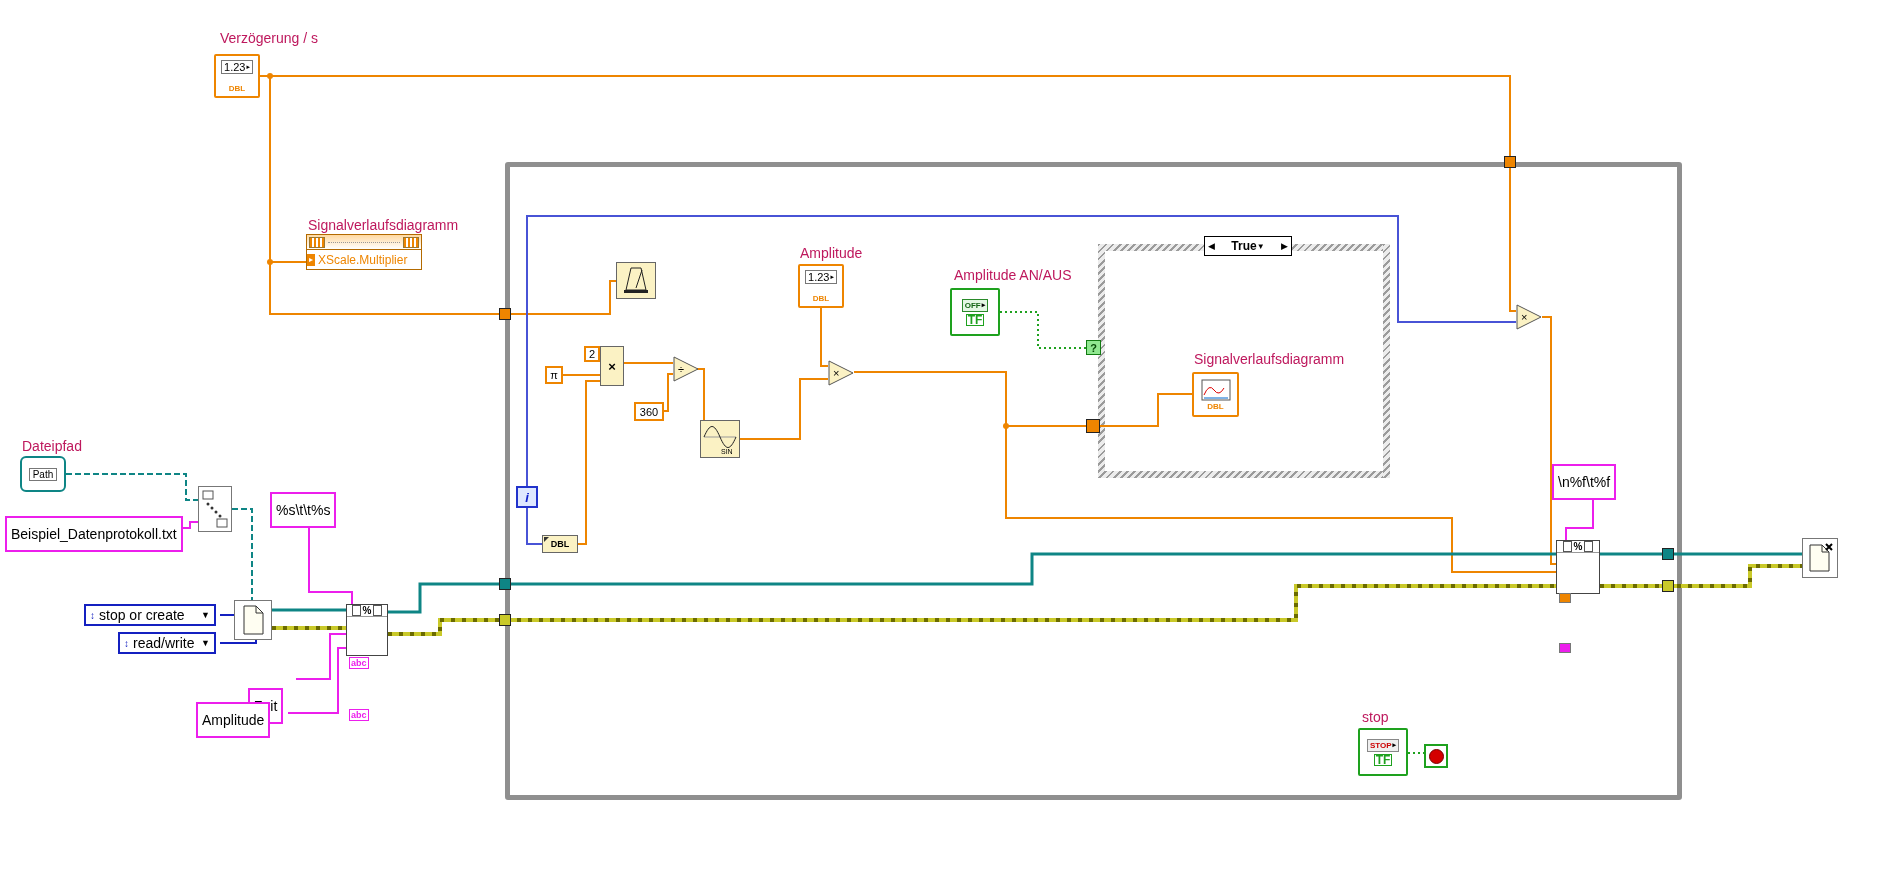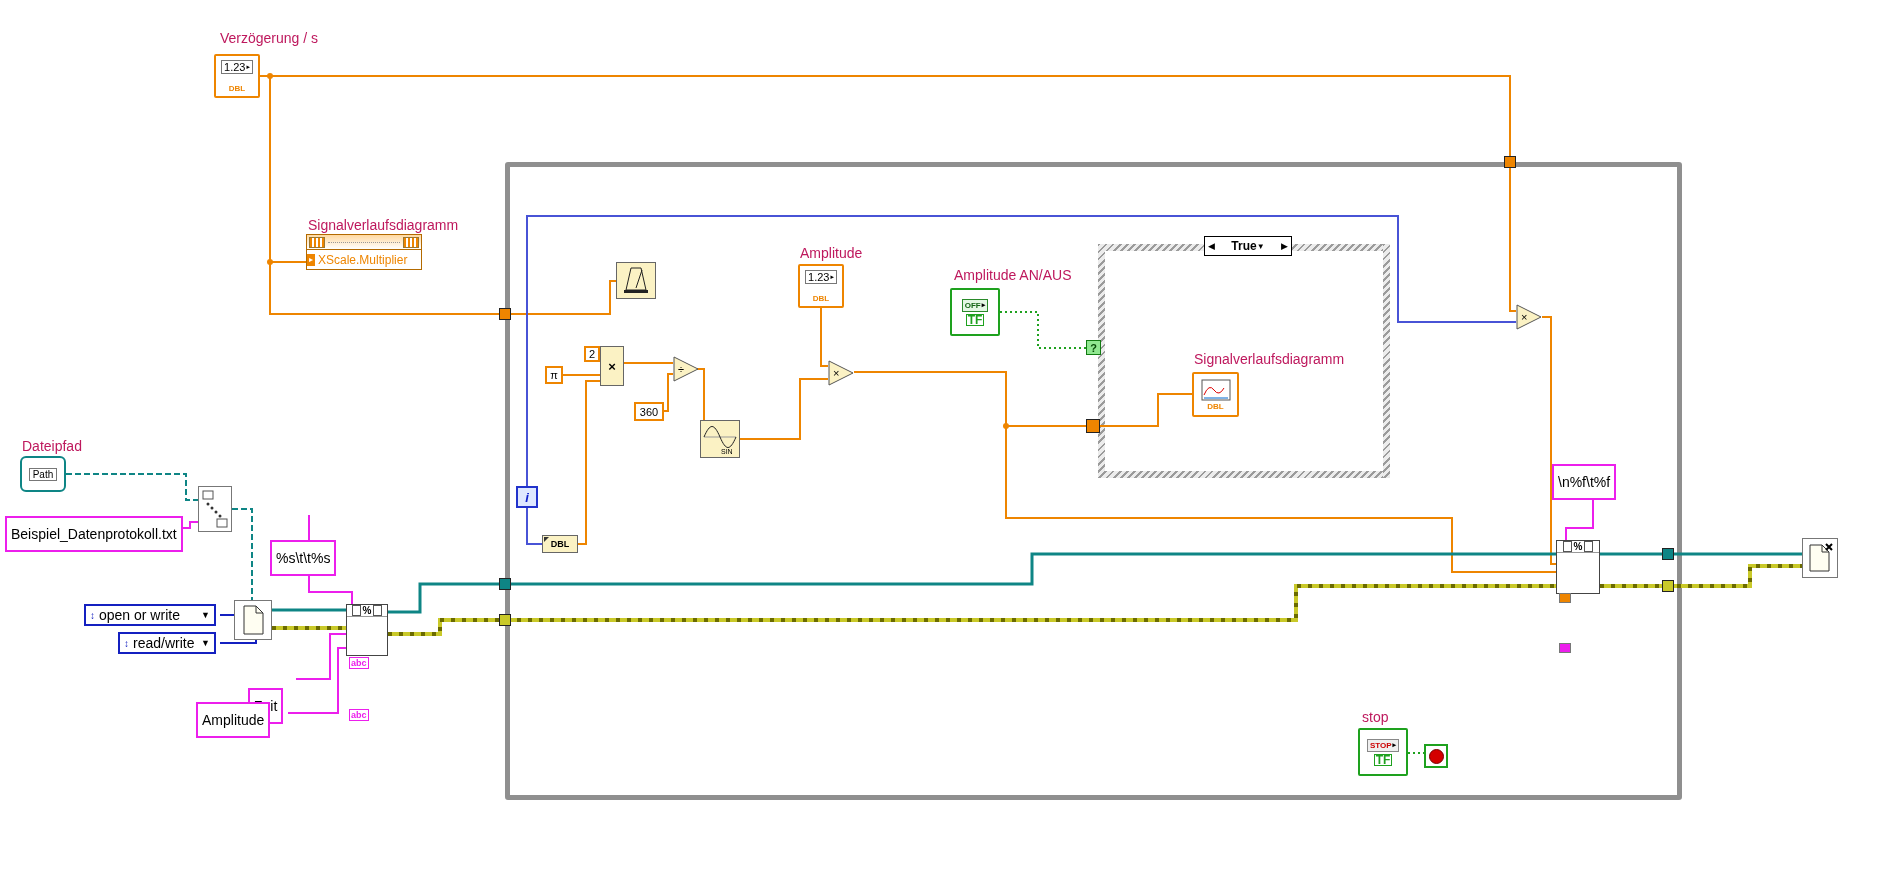--- a/index.html
+++ b/index.html
@@ -222,25 +222,25 @@
     <svg width="30" height="42" viewBox="0 0 30 42">
       <rect x="3" y="3" width="10" height="8" fill="none" stroke="#555"></rect>
       <circle cx="8" cy="16" r="1.5" fill="#333"></circle>
       <circle cx="12" cy="20" r="1.5" fill="#333"></circle>
       <circle cx="16" cy="24" r="1.5" fill="#333"></circle>
       <circle cx="20" cy="28" r="1.5" fill="#333"></circle>
       <rect x="17" y="31" width="10" height="8" fill="none" stroke="#555"></rect>
     </svg>
   </div>
 
-  <div class="abs sconst" style="left:270px;top:492px;margin-top:48px;">%s\t\t%s</div>
+  <div class="abs sconst" style="left:270px;top:492px;">%s\t\t%s</div>
 
   <div class="abs enum" style="left:84px;top:604px;width:132px;">
     <span class="ring-icon">↕</span>
-    <span>open or write</span>
+    <span>stop or create</span>
     <span class="dd">▼</span>
   </div>
   <div class="abs enum" style="left:118px;top:632px;width:98px;">
     <span class="ring-icon">↕</span>
     <span>read/write</span>
     <span class="dd">▼</span>
   </div>
 
   <div class="abs filenode" style="left:234px;top:600px;width:38px;height:40px;">
     <svg width="34" height="36" viewBox="0 0 34 36">

